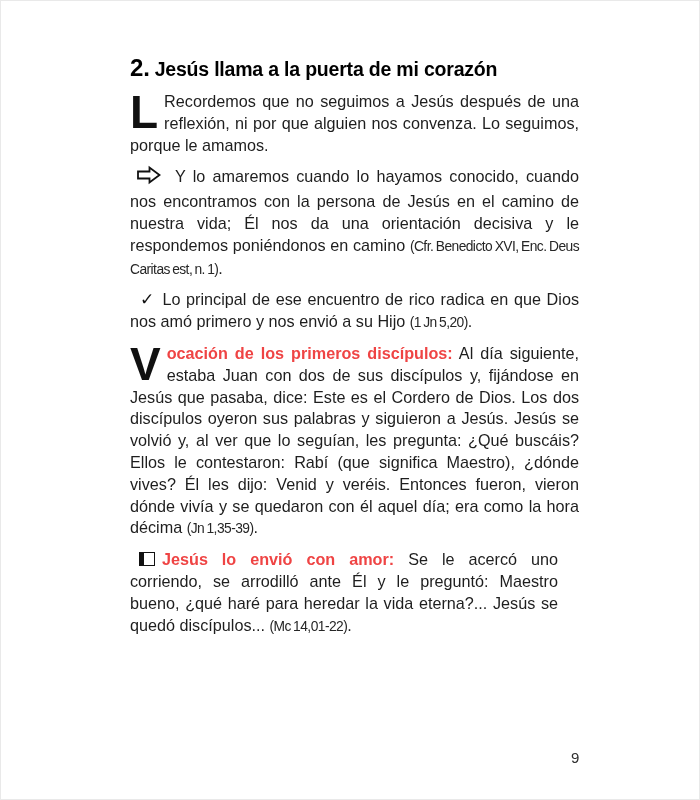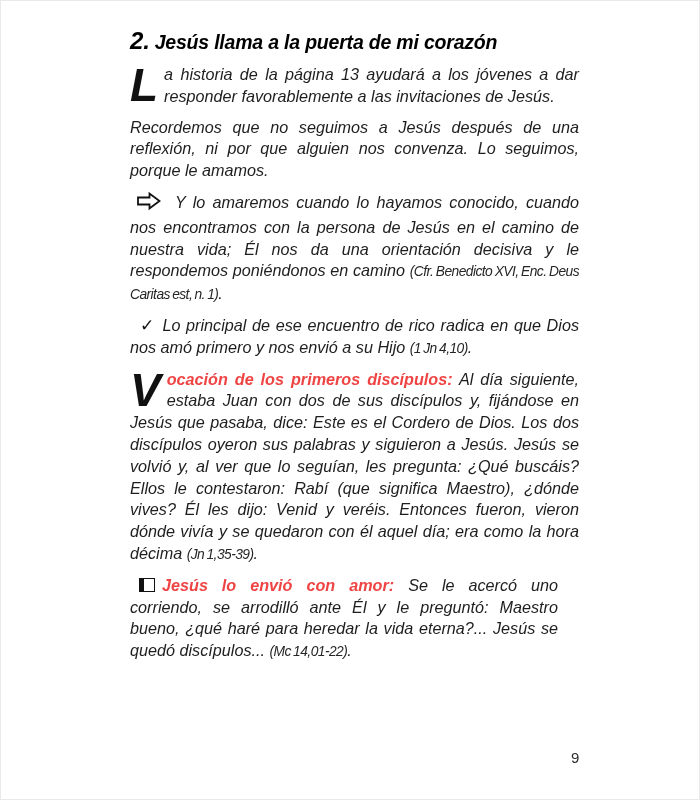--- a/index.html
+++ b/index.html
@@ -11,23 +11,22 @@
     position: relative;
     overflow: hidden;
   }
   .page-frame {
     position: absolute; inset: 0;
     border: 1px solid #e9e9e9;
     box-sizing: border-box;
   }
   .content {
     position: absolute;
-    left: 130px; top: 28px;
+    left: 130px; top: 55px;
     width: 449px;
-    font-style: italic;
   }
   h1.title {
     margin: 0 0 9px 0;
     font-weight: bold;
     color: #000;
     font-size: 19.5px;
     line-height: 26px;
     letter-spacing: -0.2px;
   }
   .title-num {
@@ -86,30 +85,30 @@
 </style>
 </head>
 <body>
 
 <div class="page-frame"></div>
 
 <div class="content">
 
   <h1 class="title"><span class="title-num">2.</span><span>Jesús llama a la puerta de mi corazón</span></h1>
 
-  <p class="para"><span class="dropcap">L</span><span>a historia de la página 13 ayudará a los jóvenes a dar responder favorablemente a las invitaciones de Jesús.</span></p>
+  <p class="para"><span class="dropcap">L</span></p>
 
   <p class="para">Recordemos que no seguimos a Jesús después de una reflexión, ni por que alguien nos convenza. Lo seguimos, porque le amamos.</p>
 
   <p class="para"><span class="arrow-icon"><svg width="27" height="20" viewBox="0 0 27 20" aria-hidden="true">
           <path d="M3 6.5 H14.5 V2.5 L24.5 10 L14.5 17.5 V13.5 H3 Z" fill="none" stroke="#111" stroke-width="1.8" stroke-linejoin="miter"></path>
         </svg></span><span>Y lo amaremos cuando lo hayamos conocido, cuando nos encontramos con la persona de Jesús en el camino de nuestra vida; Él nos da una orientación decisiva y le respondemos poniéndonos en camino </span><span class="citation">(Cfr. Benedicto XVI, Enc. Deus Caritas est, n. 1)</span><span>.</span></p>
 
 
-  <p class="para"><span class="check-icon">✓</span><span>Lo principal de ese encuentro de rico radica en que Dios nos amó primero y nos envió a su Hijo </span><span class="citation">(1 Jn 4,10)</span><span>.</span></p>
+  <p class="para"><span class="check-icon">✓</span><span>Lo principal de ese encuentro de rico radica en que Dios nos amó primero y nos envió a su Hijo </span><span class="citation">(1 Jn 5,20)</span><span>.</span></p>
 
   <p class="para"><span class="dropcap">V</span><span class="lead">ocación de los primeros discípulos:</span><span> Al día siguiente, estaba Juan con dos de sus discípulos y, fijándose en Jesús que pasaba, dice: Este es el Cordero de Dios. Los dos discípulos oyeron sus palabras y siguieron a Jesús. Jesús se volvió y, al ver que lo seguían, les pregunta: ¿Qué buscáis? Ellos le contestaron: Rabí (que significa Maestro), ¿dónde vives? Él les dijo: Venid y veréis. Entonces fueron, vieron dónde vivía y se quedaron con él aquel día; era como la hora décima </span><span class="citation">(Jn 1,35-39)</span><span>.</span></p>
 
   <p class="para indent-para"><span class="book-icon"></span><span class="lead">Jesús lo envió con amor:</span><span> Se le acercó uno corriendo, se arrodilló ante Él y le preguntó: Maestro bueno, ¿qué haré para heredar la vida eterna?... Jesús se quedó discípulos... </span><span class="citation">(Mc 14,01-22)</span><span>.</span></p>
 
 </div>
 
 <div class="page-number">9</div>
 
 </body></html>

